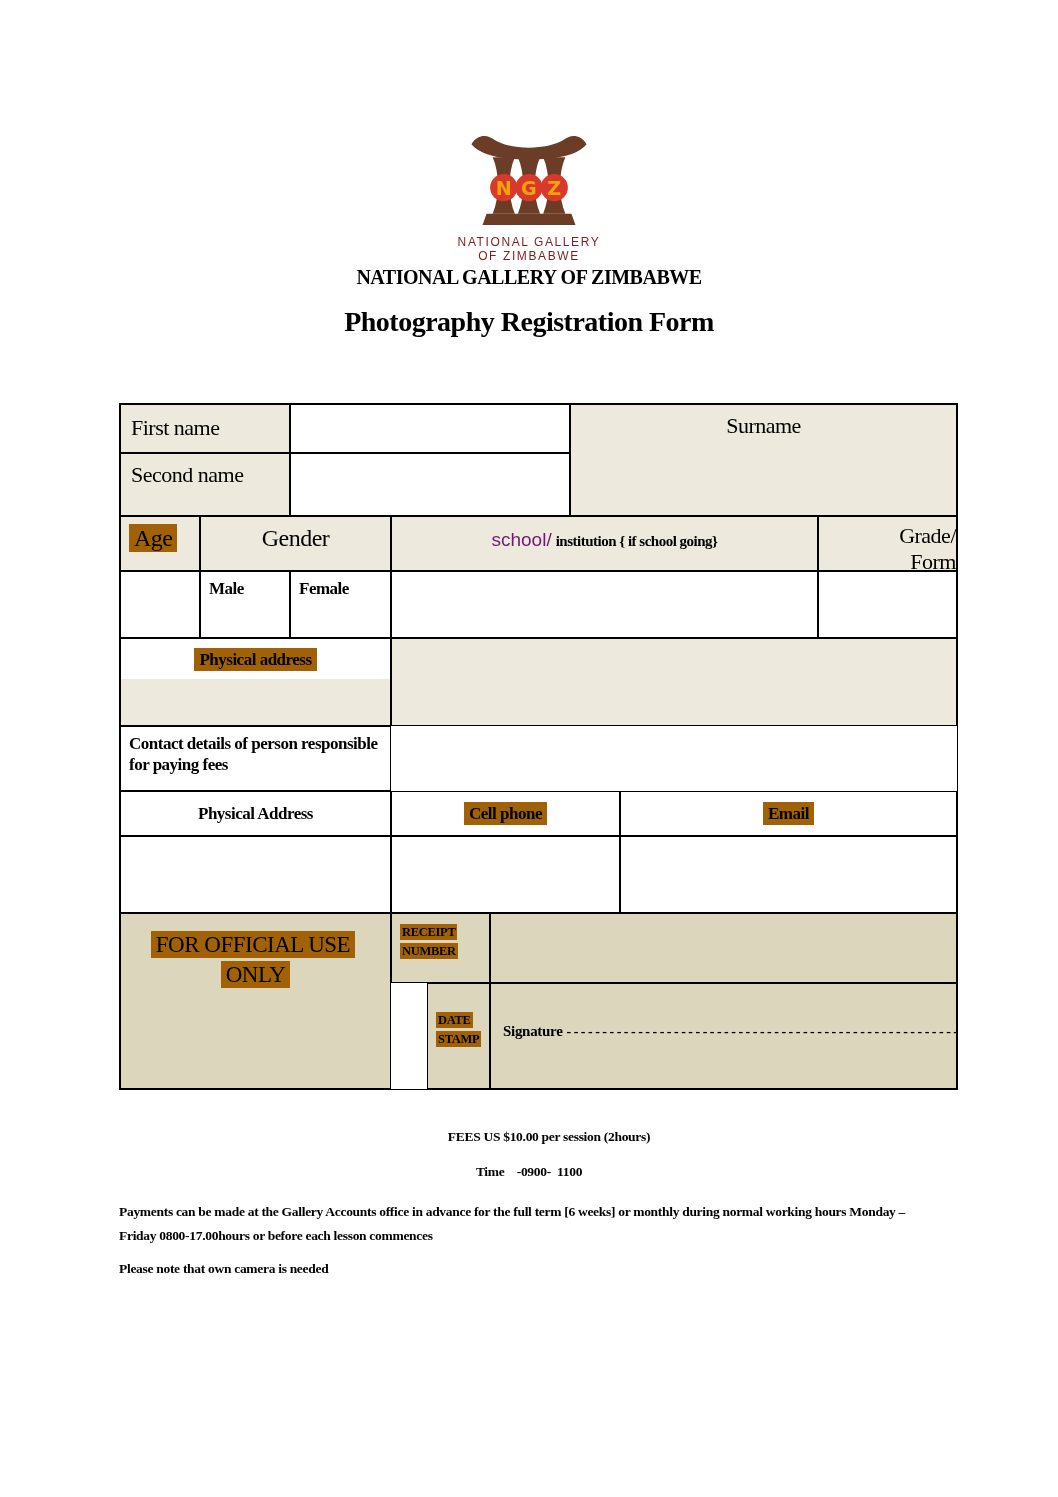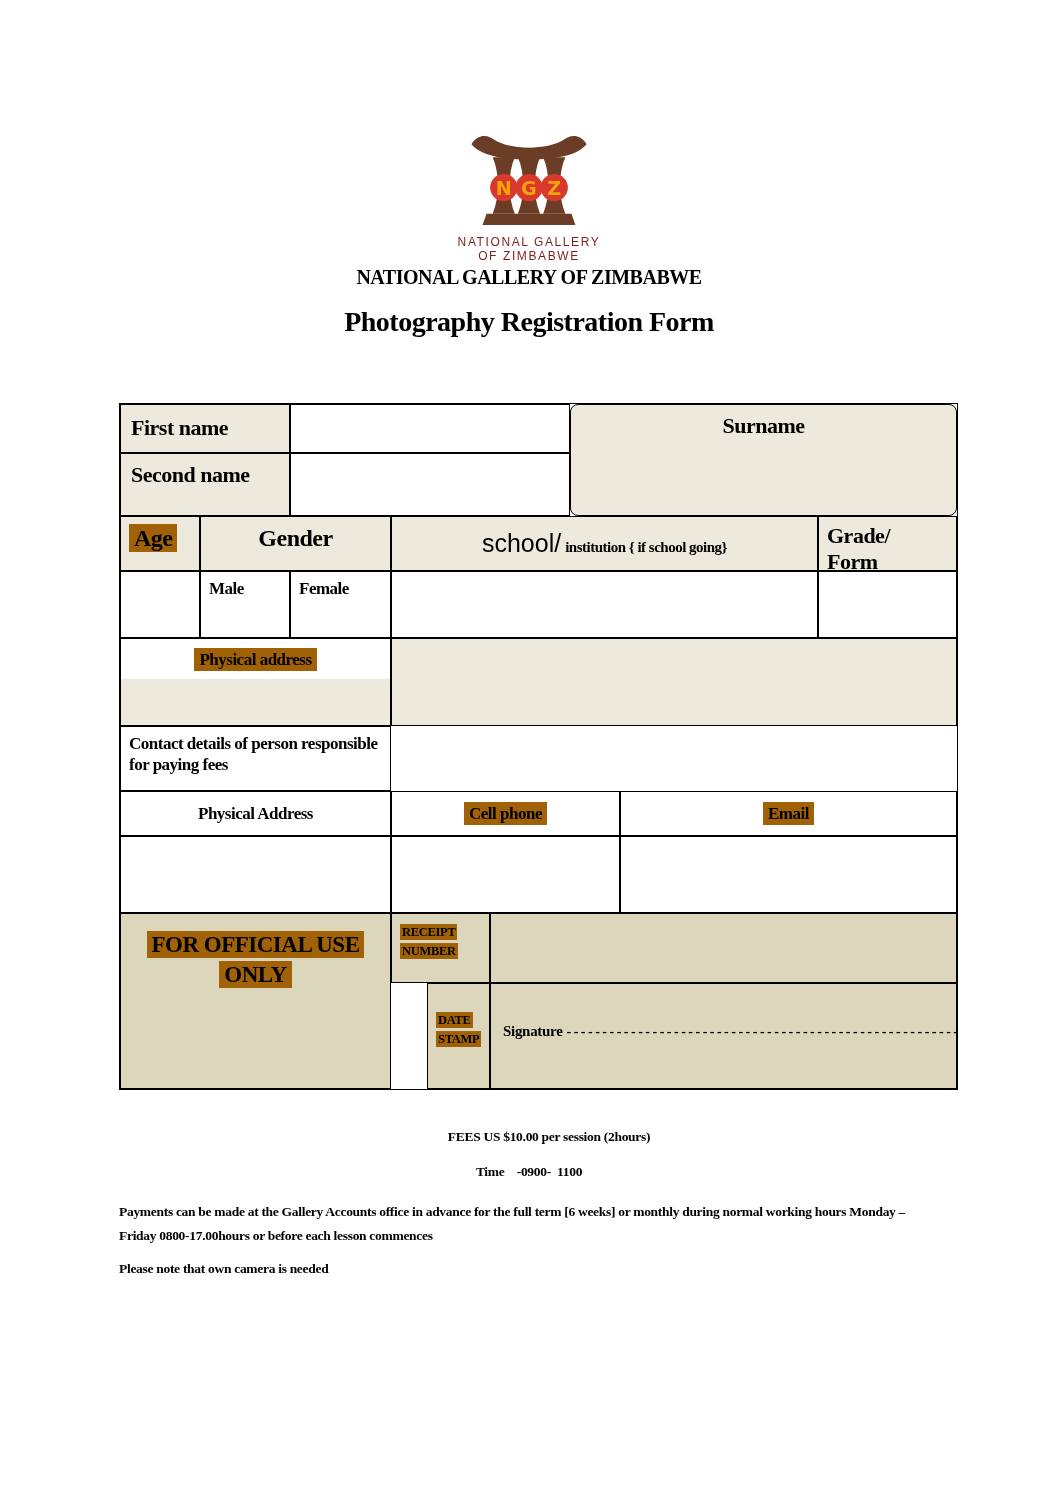--- a/index.html
+++ b/index.html
@@ -33,32 +33,32 @@
     display:grid;
     grid-template-columns:80px 80px 10px 101px 99px 80px 50px 198px 139px;
     grid-template-rows:49px 63px 55px 67px 88px 65px 45px 77px 70px 106px;
     border:1px solid #000;
   }
   .cell { border:1px solid #000; overflow:hidden; position:relative; }
   .beige { background:#edeadd; }
   .white { background:#ffffff; }
   .tan   { background:#dbd6bc; }
 
-  .lbl      { font-weight:bold; font-size:22px; letter-spacing:-0.5px; line-height:26px; }
+  .lbl      { font-weight:normal; font-size:22px; letter-spacing:-0.5px; line-height:26px;text-align:right; }
   .lbl-md   { font-weight:bold; font-size:17px; letter-spacing:-0.5px; line-height:21px; }
   .lbl-sm   { font-weight:bold; font-size:12.5px; letter-spacing:-0.3px; line-height:17px; }
   .hl       { background:#a16207; padding:1px 5px; -webkit-box-decoration-break:clone; box-decoration-break:clone; }
 
   .first-name  { padding:10px 12px 4px 10px; }
   .second-name { padding:8px 14px 4px 10px; }
   .surname     { padding-top:8px; text-align:center; }
   .age-cell    { padding:8px 0 0 8px; font-size:24px; }
   .gender-cell { padding-top:8px; text-align:center; font-size:24px; letter-spacing:2px; }
   .school-cell { padding-top:12px; text-align:center; }
-  .school-pre  { font-family:"Liberation Sans","DejaVu Sans",sans-serif; font-weight:400; font-size:25px; color:#000000; }
+  .school-pre  { font-family:"Liberation Sans","DejaVu Sans",sans-serif; font-weight:400; font-size:19px; color:#701a75; }
   .school-rest { font-weight:bold; font-size:15px; letter-spacing:-0.5px; }
   .grade-cell  { padding:6px 0 0 8px; }
   .mf-cell     { padding:6px 0 0 8px; }
 
   .phys-addr-strip {
     position:absolute; top:0; left:0; right:0; height:40px;
     background:#ffffff; display:flex; align-items:center; justify-content:center;
   }
   .full-names-band {
     position:absolute; top:2px; left:2px; right:7px; height:24px;
@@ -119,21 +119,21 @@
 
 <div class="org-name">NATIONAL GALLERY OF ZIMBABWE</div>
 <div class="form-title">Photography Registration Form</div>
 
 <div class="form-table">
 
   <div class="cell beige first-name" style="grid-column:1/4; grid-row:1/2;">
     <span class="lbl">First name</span>
   </div>
   <div class="cell white" style="grid-column:4/7; grid-row:1/2;"></div>
-  <div class="cell beige surname" style="grid-column:7/10; grid-row:1/3;border-radius:8px;">
+  <div class="cell beige surname" style="grid-column:7/10; grid-row:1/3;">
     <span class="lbl">Surname</span>
   </div>
   <div class="cell beige second-name" style="grid-column:1/4; grid-row:2/3;">
     <span class="lbl">Second name</span>
   </div>
   <div class="cell white" style="grid-column:4/7; grid-row:2/3;"></div>
 
   <div class="cell beige age-cell" style="grid-column:1/2; grid-row:3/4;">
     <span class="lbl hl" style="font-size:24px;">Age</span>
   </div>

